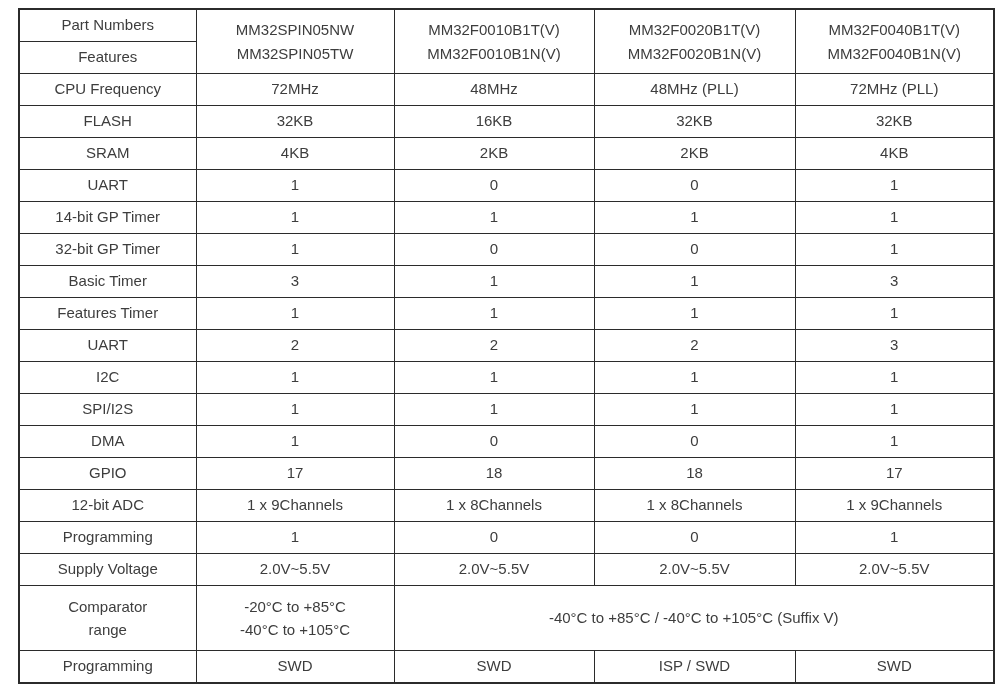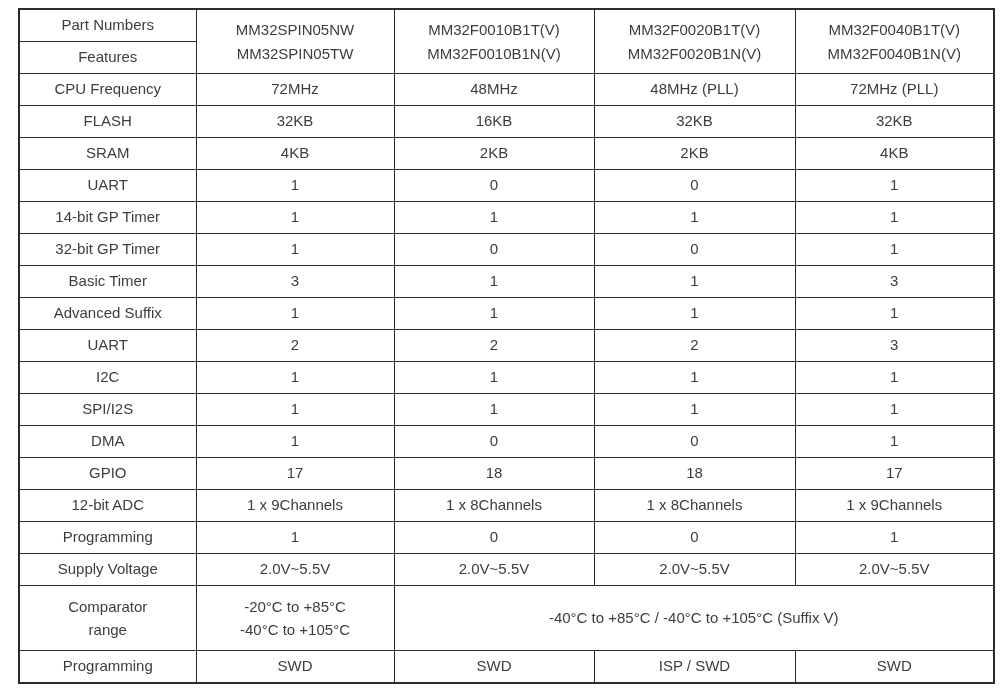--- a/index.html
+++ b/index.html
@@ -113,21 +113,21 @@
       <td>1</td>
     </tr>
     <tr>
       <td>Basic Timer</td>
       <td>3</td>
       <td>1</td>
       <td>1</td>
       <td>3</td>
     </tr>
     <tr>
-      <td>Advanced Suffix</td>
+      <td>Features Timer</td>
       <td>1</td>
       <td>1</td>
       <td>1</td>
       <td>1</td>
     </tr>
     <tr>
       <td>UART</td>
       <td>2</td>
       <td>2</td>
       <td>2</td>

